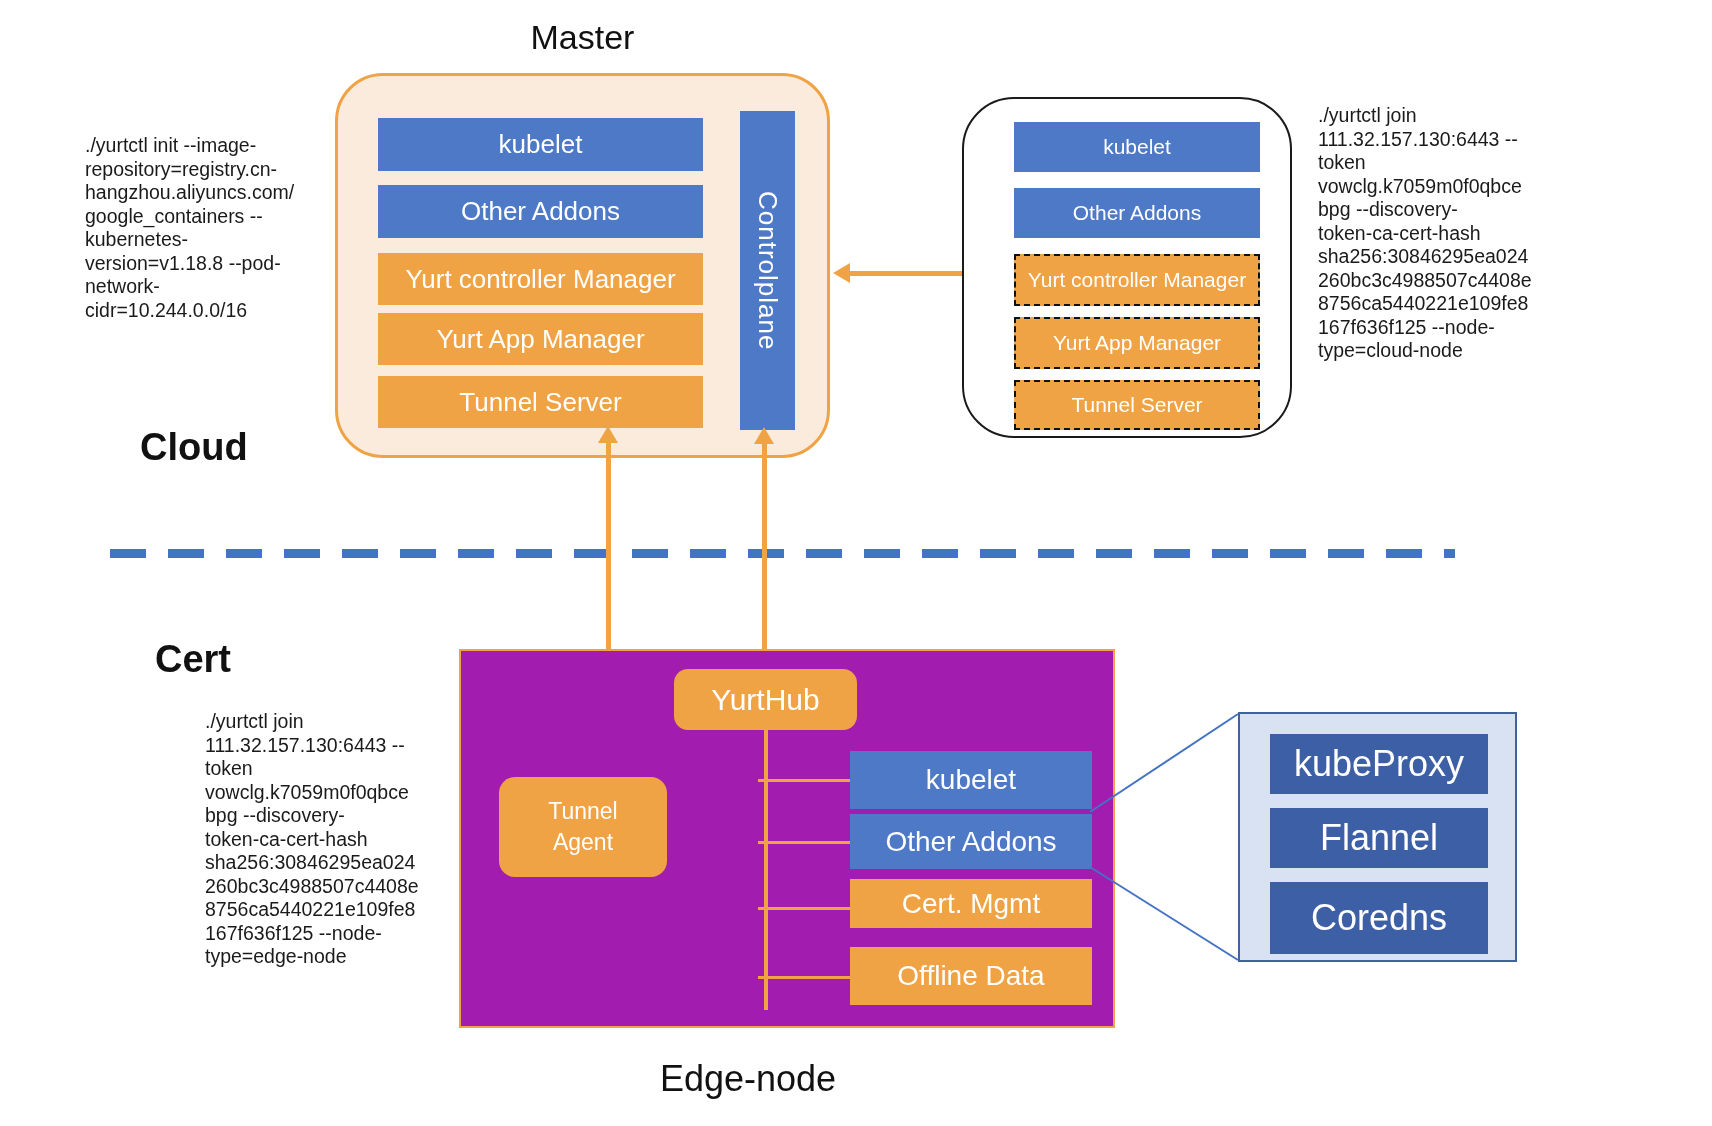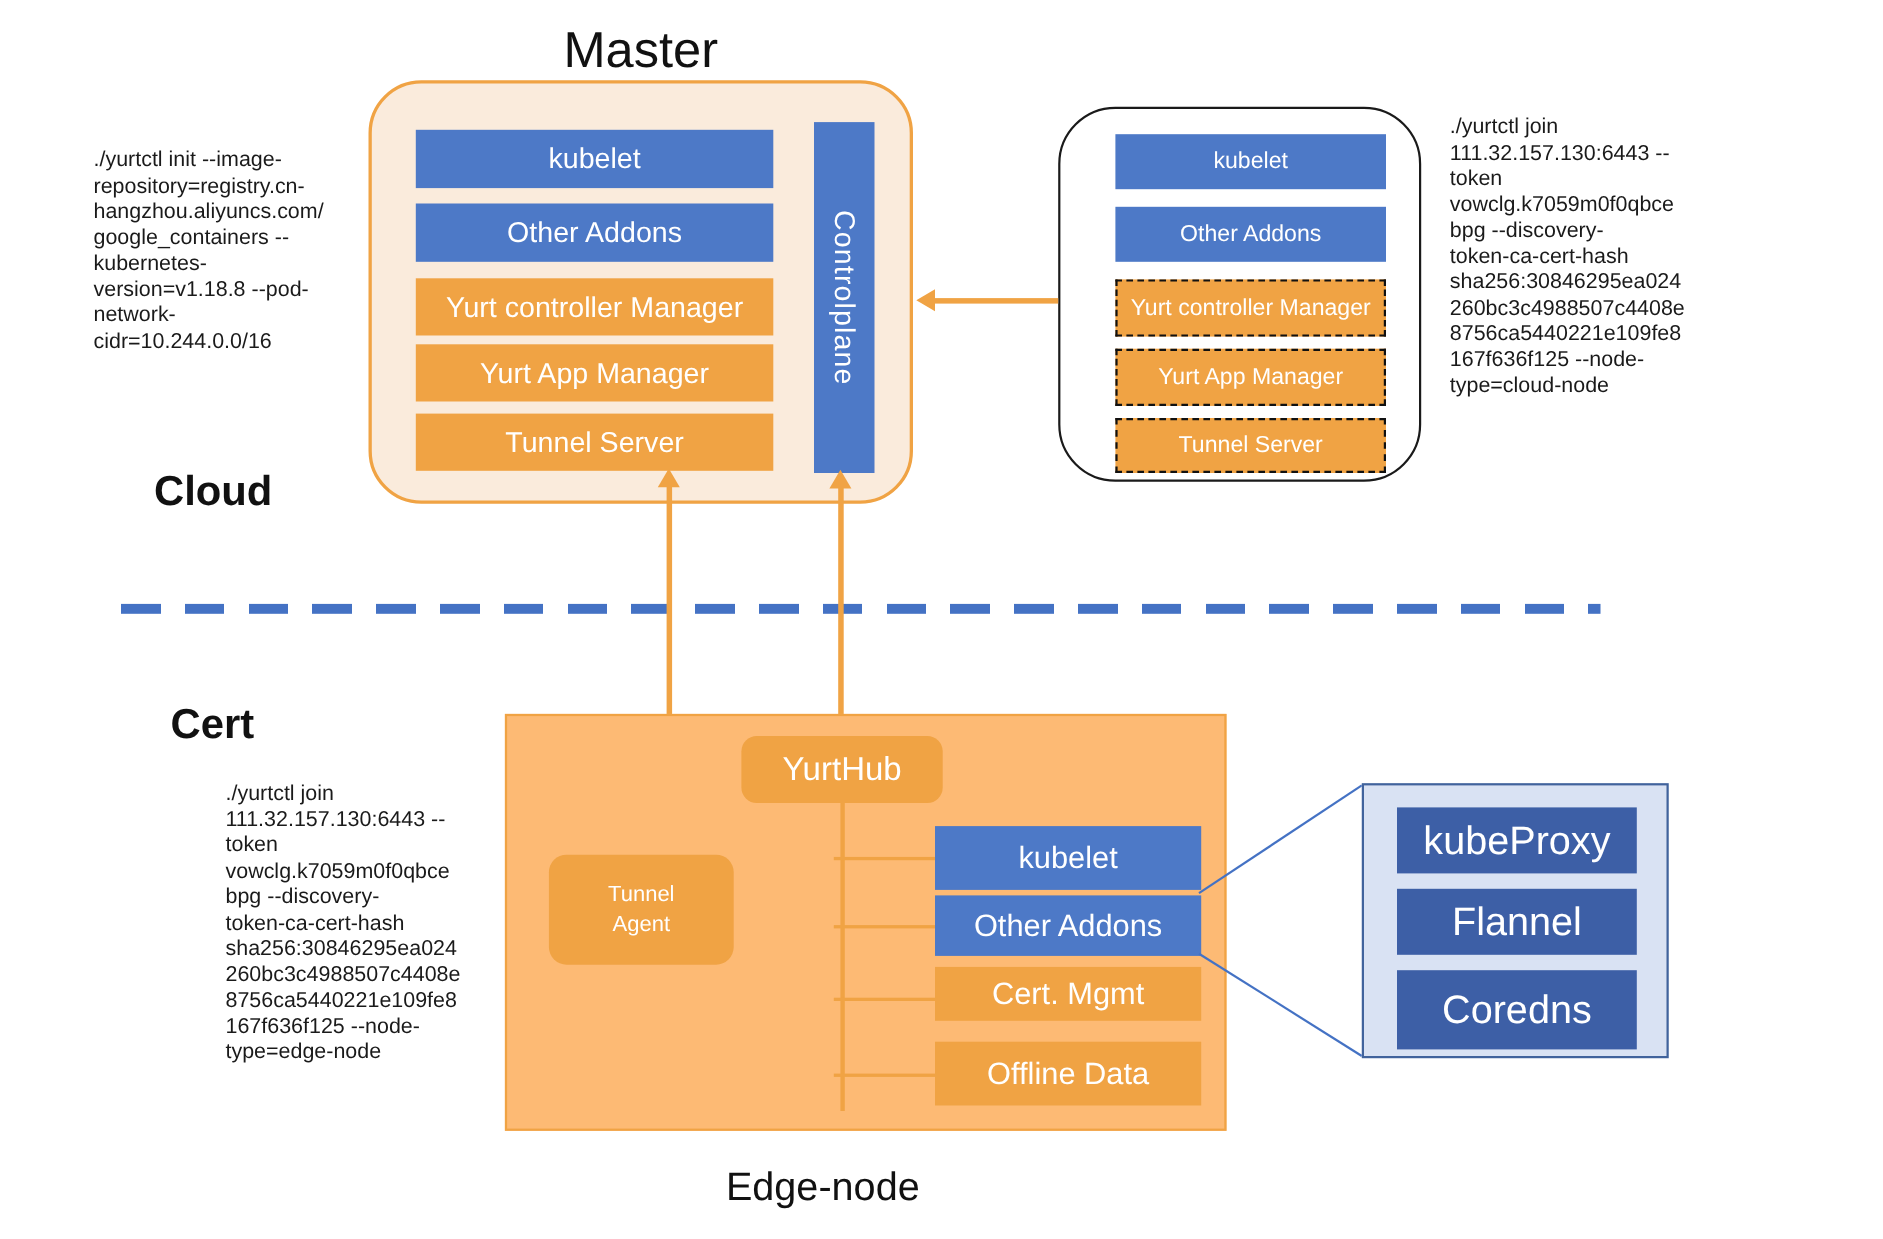--- a/index.html
+++ b/index.html
@@ -1,35 +1,35 @@
 <!DOCTYPE html>
 <html><head>
 <meta charset="utf-8">
 <style>
   html,body{margin:0;padding:0;background:#fff;}
   #canvas{
     position:relative;width:1712px;height:1126px;background:#fff;overflow:hidden;
     font-family:"Liberation Sans",sans-serif;
   }
   .abs{position:absolute;}
-  .title{color:#111;font-size:46px;text-align:center;}
+  .title{color:#111;font-size:34px;text-align:center;}
   .zone-label{color:#111;font-size:38px;font-weight:bold;}
   .cmd{color:#1a1a1a;font-size:19.5px;line-height:23.5px;white-space:pre-line;}
   
   .master-box{
     left:335px;top:73px;width:495px;height:385px;border-radius:48px;
     background:#FAEBDC;border:3px solid #F0A344;box-sizing:border-box;
   }
   .cloudnode-box{
     left:962px;top:97px;width:330px;height:341px;border-radius:52px;
     background:#ffffff;border:2.5px solid #1a1a1a;box-sizing:border-box;
   }
   .edgenode-box{
     left:459px;top:649px;width:656px;height:379px;
-    background:#fdba74;border:2.5px solid #F0A344;box-sizing:border-box;
+    background:#a21caf;border:2.5px solid #F0A344;box-sizing:border-box;
   }
   .callout-box{
     left:1238px;top:712px;width:279px;height:250px;
     background:#D9E2F3;border:2.5px solid #41639C;box-sizing:border-box;
   }
   
   .row{
     position:absolute;display:flex;align-items:center;justify-content:center;
     color:#fff;box-sizing:border-box;text-align:left;
   }
@@ -47,21 +47,21 @@
   }
   .controlplane span{
     writing-mode:vertical-rl;color:#fff;font-size:26px;letter-spacing:1px;
   }
   .yurthub{
     left:213px;top:18px;width:183px;height:61px;border-radius:14px;background:#F0A344;
     display:flex;align-items:center;justify-content:center;color:#fff;font-size:30px;
   }
   .tunnel-agent{
     left:38px;top:126px;width:168px;height:100px;border-radius:16px;background:#F0A344;
-    display:flex;align-items:center;justify-content:center;color:#fff;font-size:20px;
+    display:flex;align-items:center;justify-content:center;color:#fff;font-size:23px;
     white-space:pre-line;text-align:center;line-height:1.35;
   }
   
   .oline{background:#F0A344;}
   .tri{width:0;height:0;position:absolute;}
   .tri-up{border-left:10px solid transparent;border-right:10px solid transparent;border-bottom:17px solid #F0A344;}
   .tri-down{border-left:10px solid transparent;border-right:10px solid transparent;border-top:17px solid #F0A344;}
   .tri-left{border-top:10px solid transparent;border-bottom:10px solid transparent;border-right:17px solid #F0A344;}
   .divider{
     left:110px;top:549px;width:1345px;height:9px;

